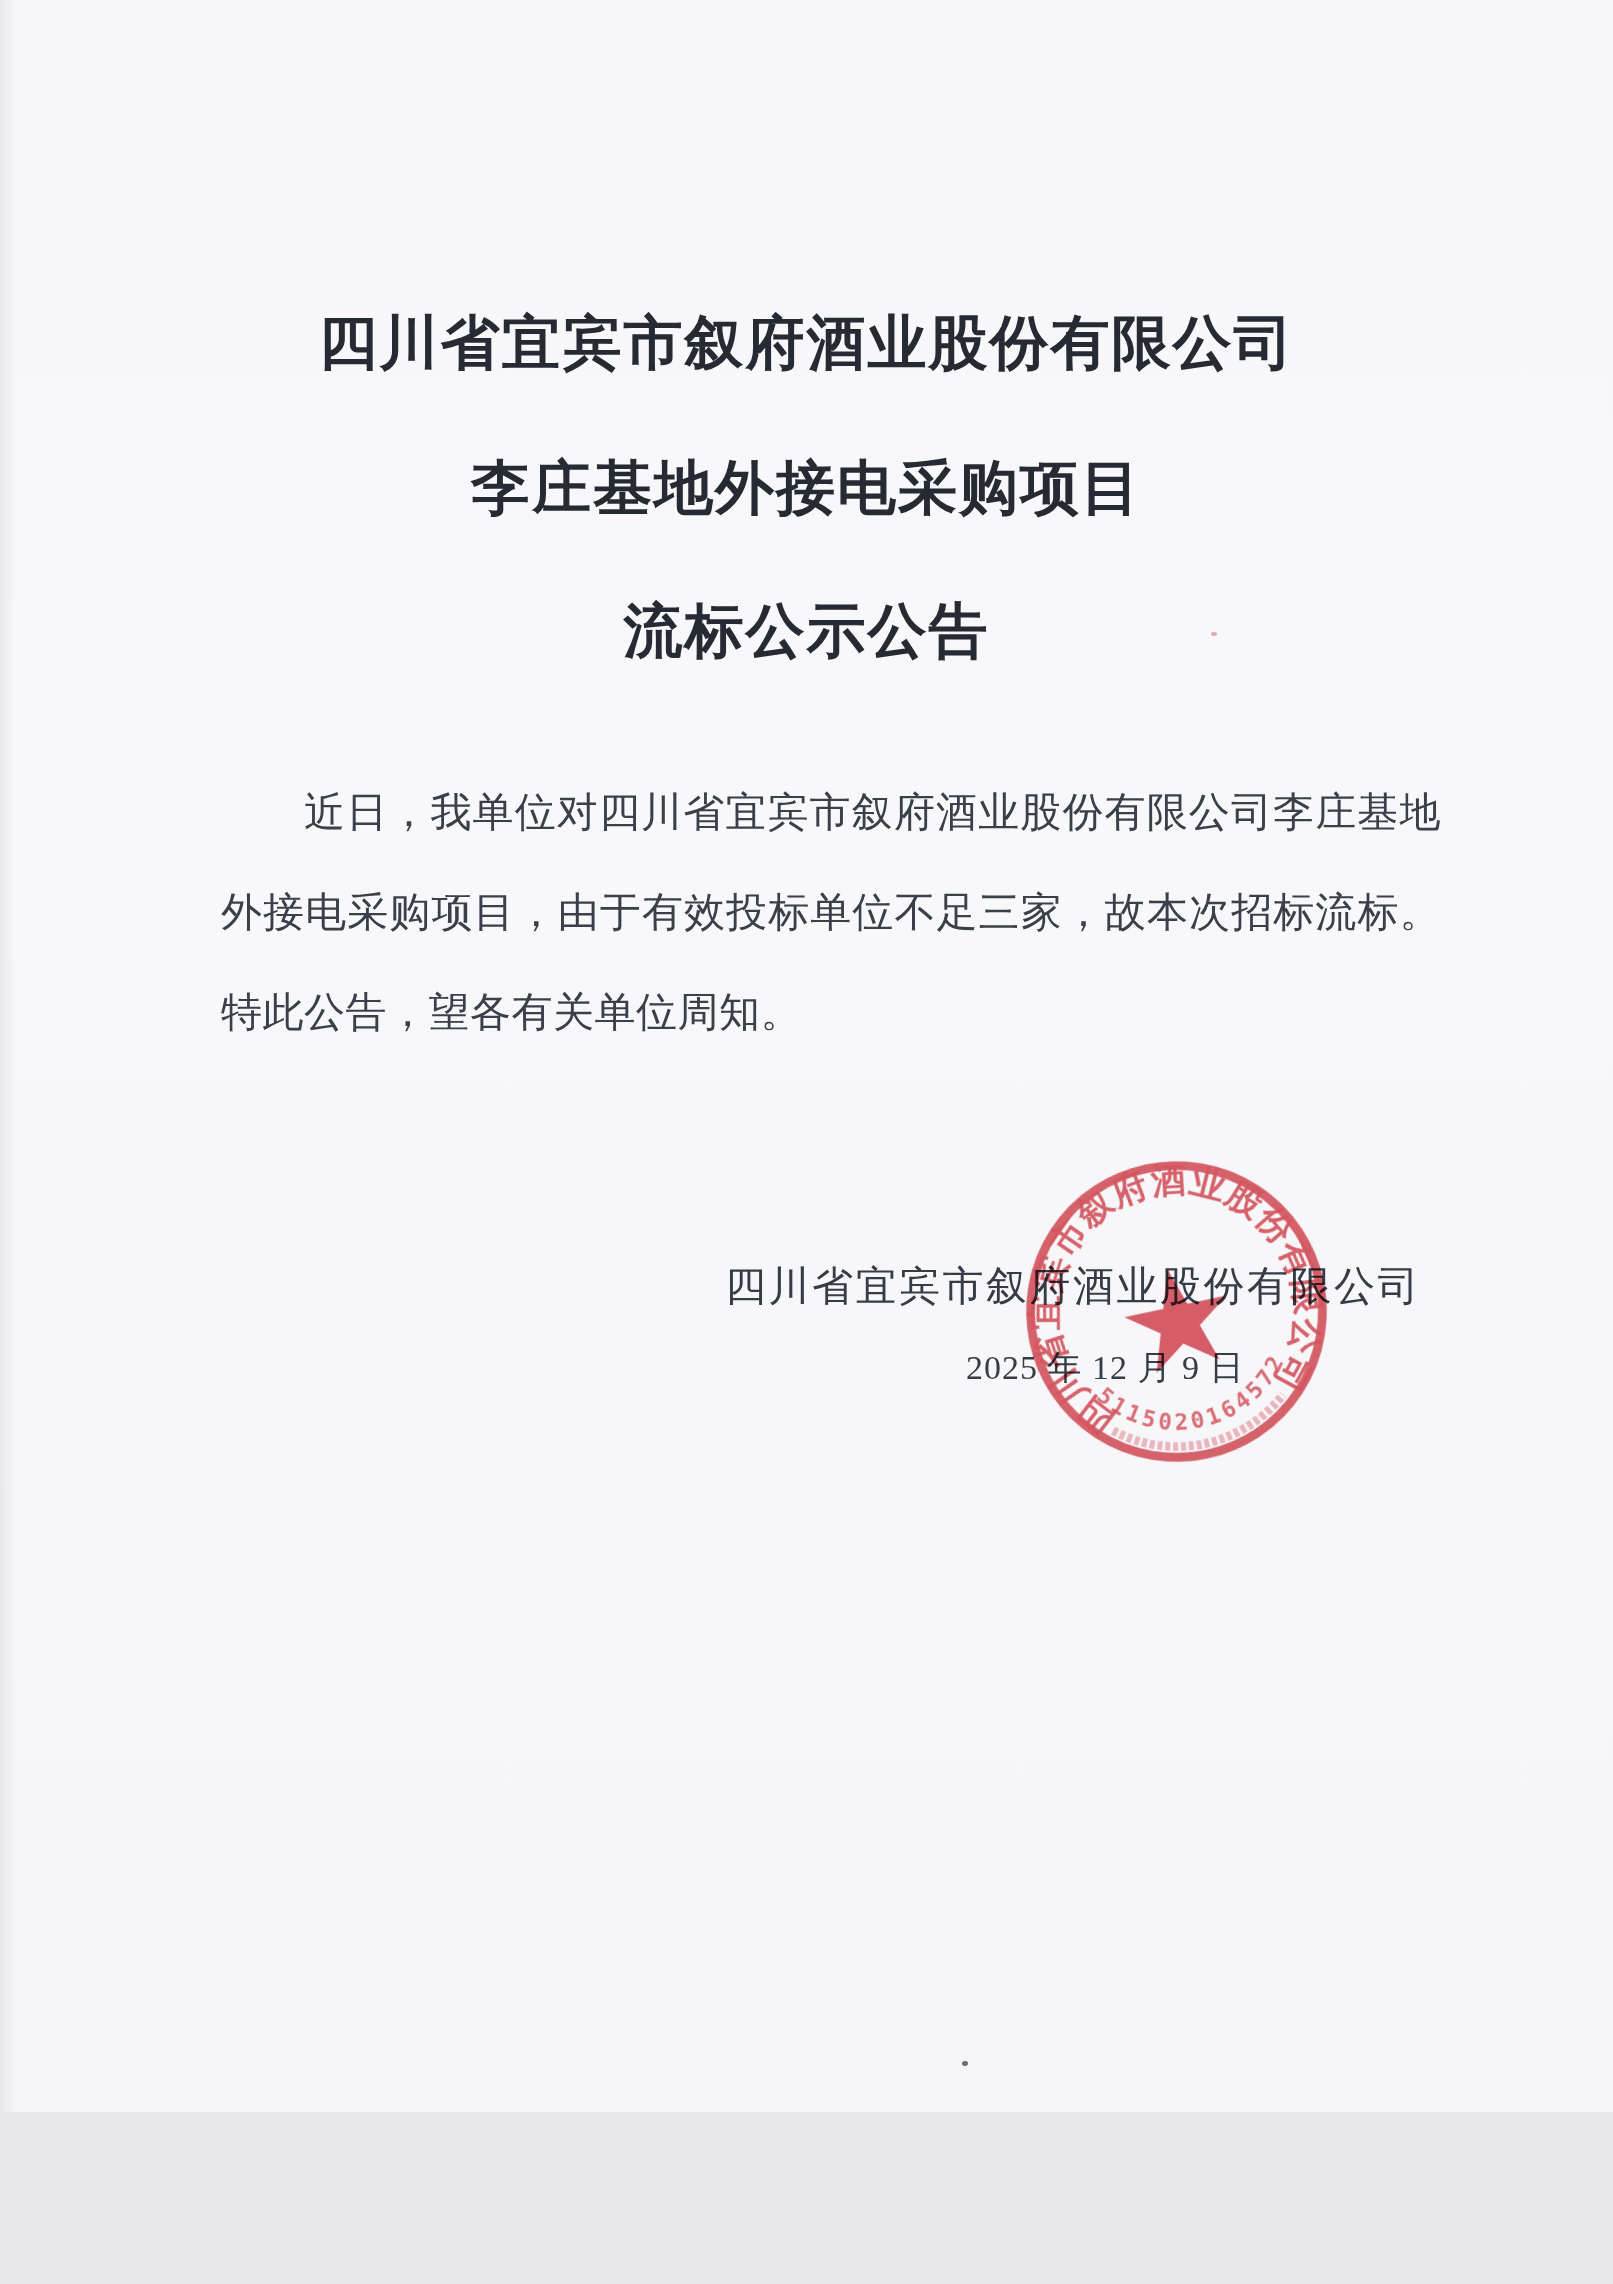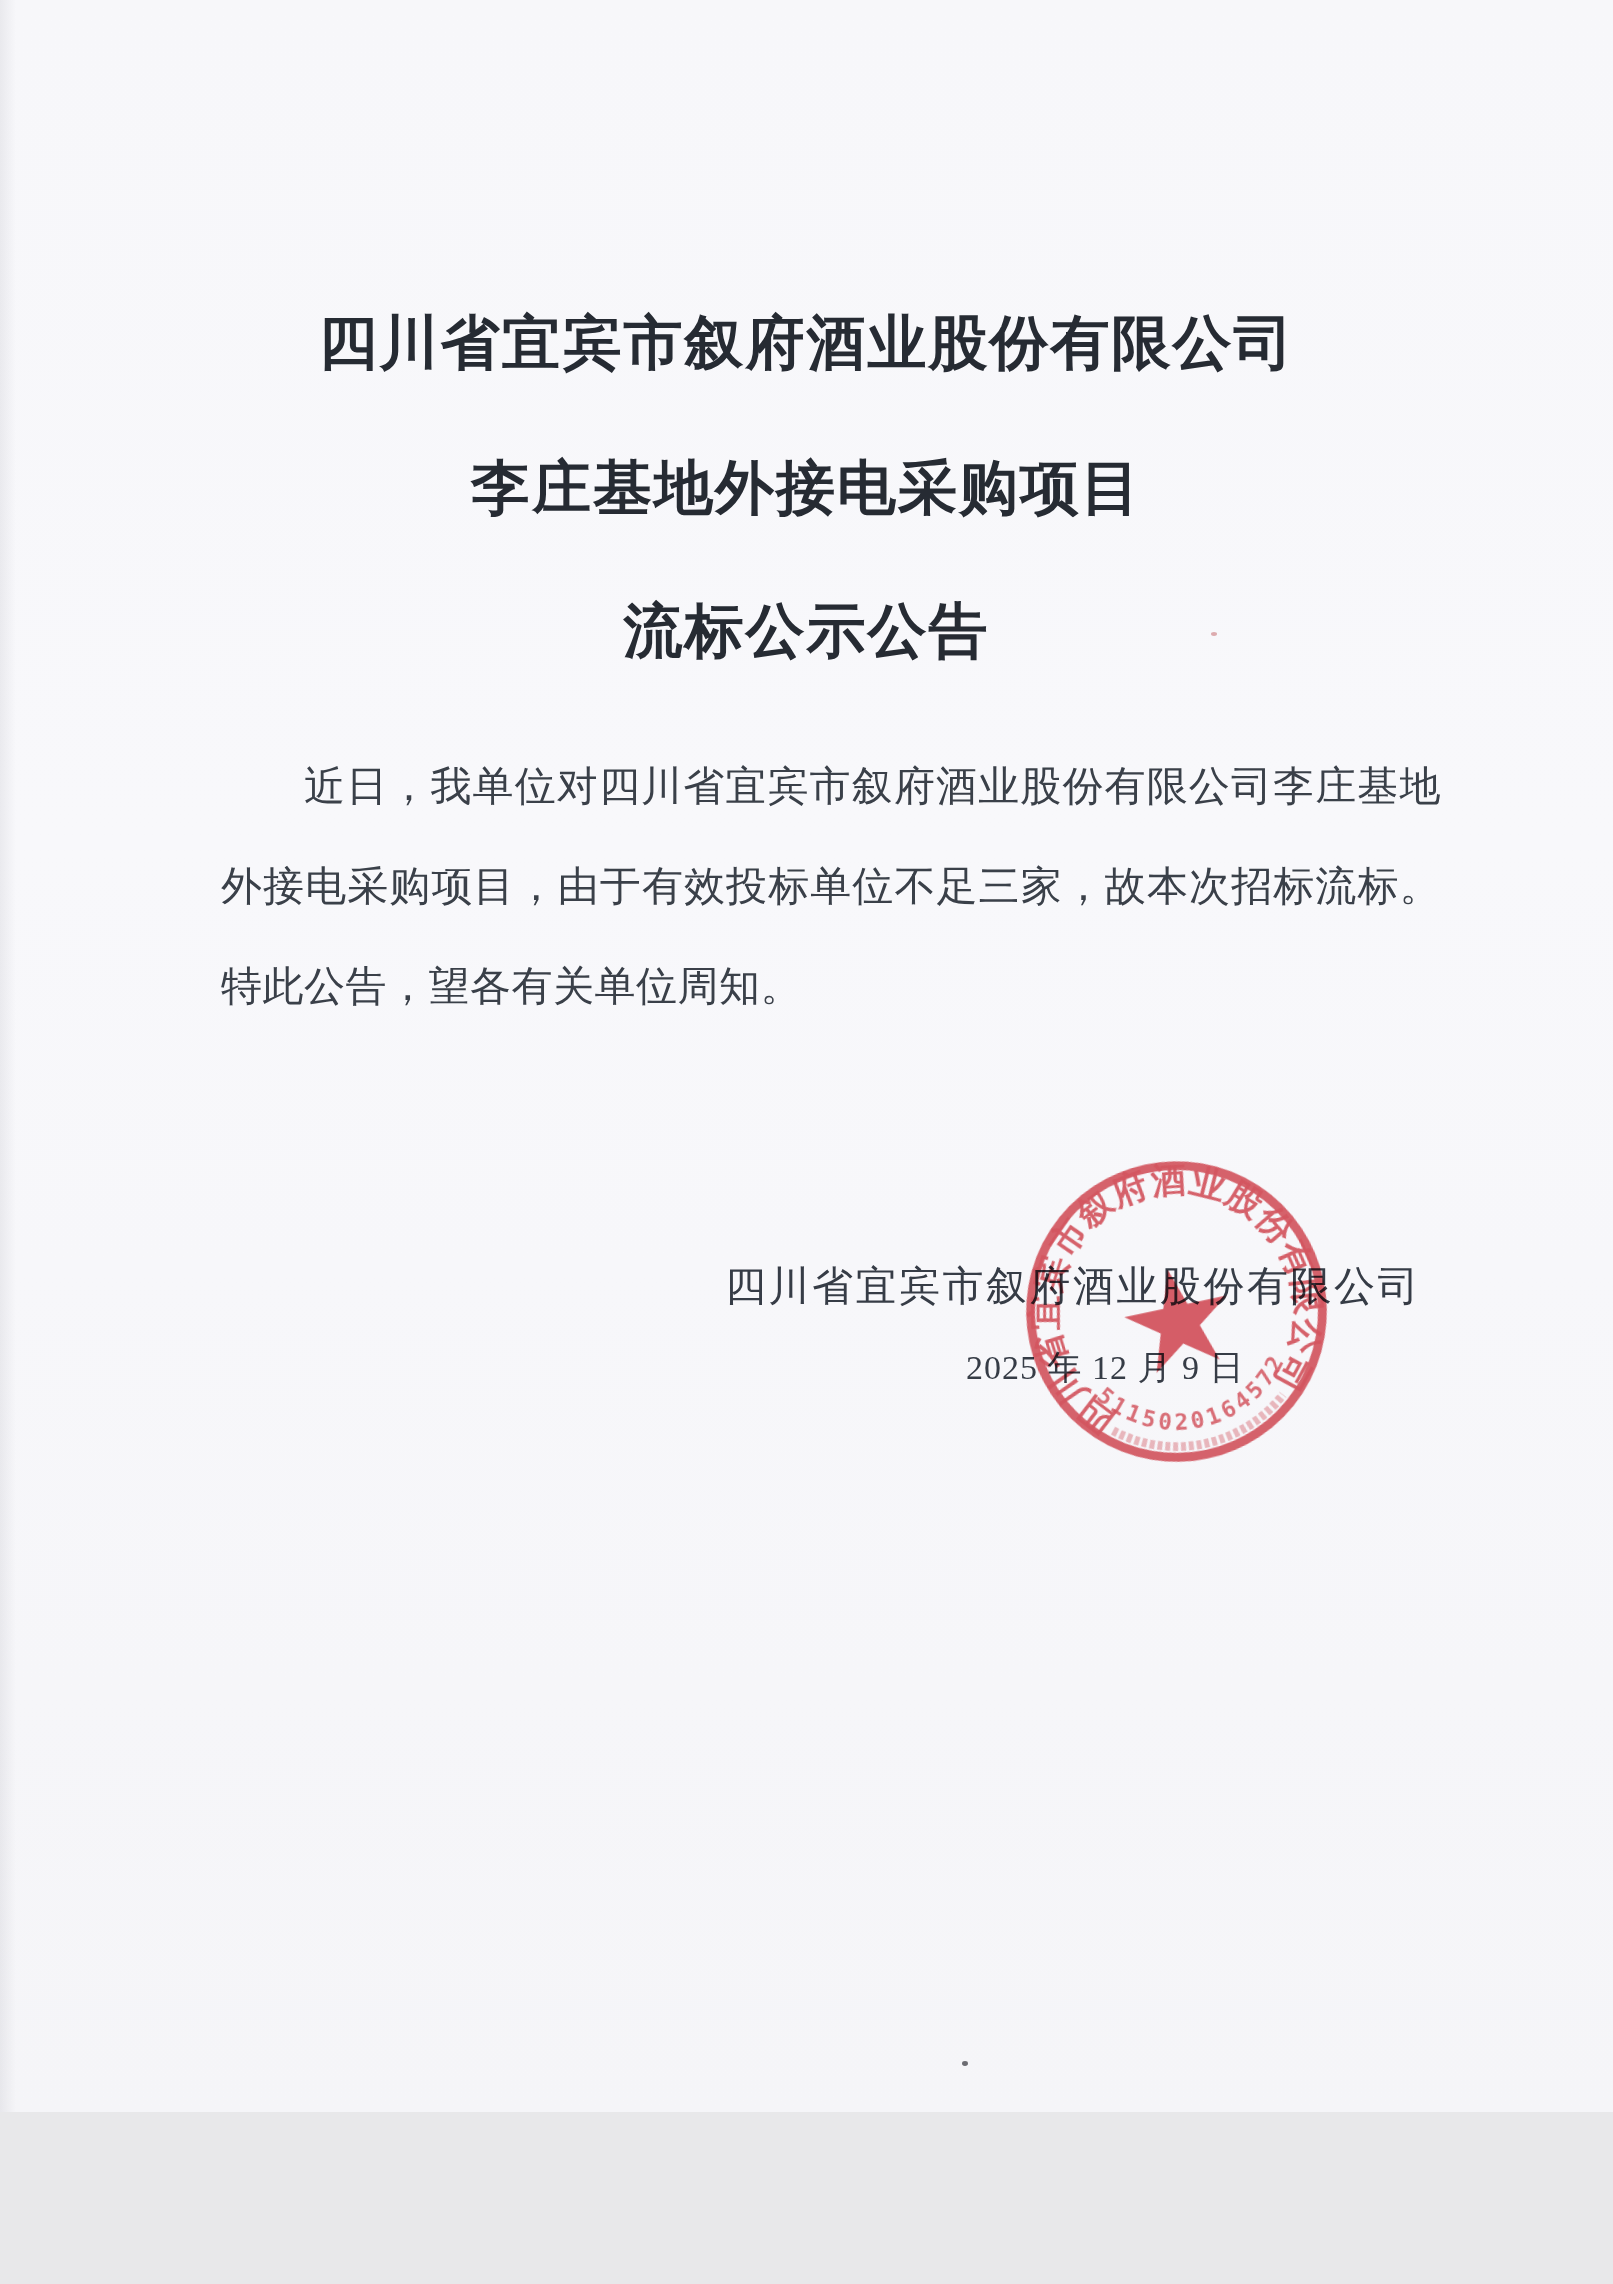--- a/index.html
+++ b/index.html
@@ -35,21 +35,21 @@
     color: #262b33;
     white-space: nowrap;
   }
   .title-1 { top: 312px; }
   .title-2 { top: 457px; }
   .title-3 { top: 600px; }
 
   .body-paragraph {
     position: absolute;
     left: 221px;
-    top: 736px;
+    top: 762px;
     width: 1220px;
     font-size: 41px;
     line-height: 100px;
     letter-spacing: 0.5px;
     text-align: justify;
     text-justify: inter-character;
     text-indent: 83px;
     color: #3a4049;
   }
 

